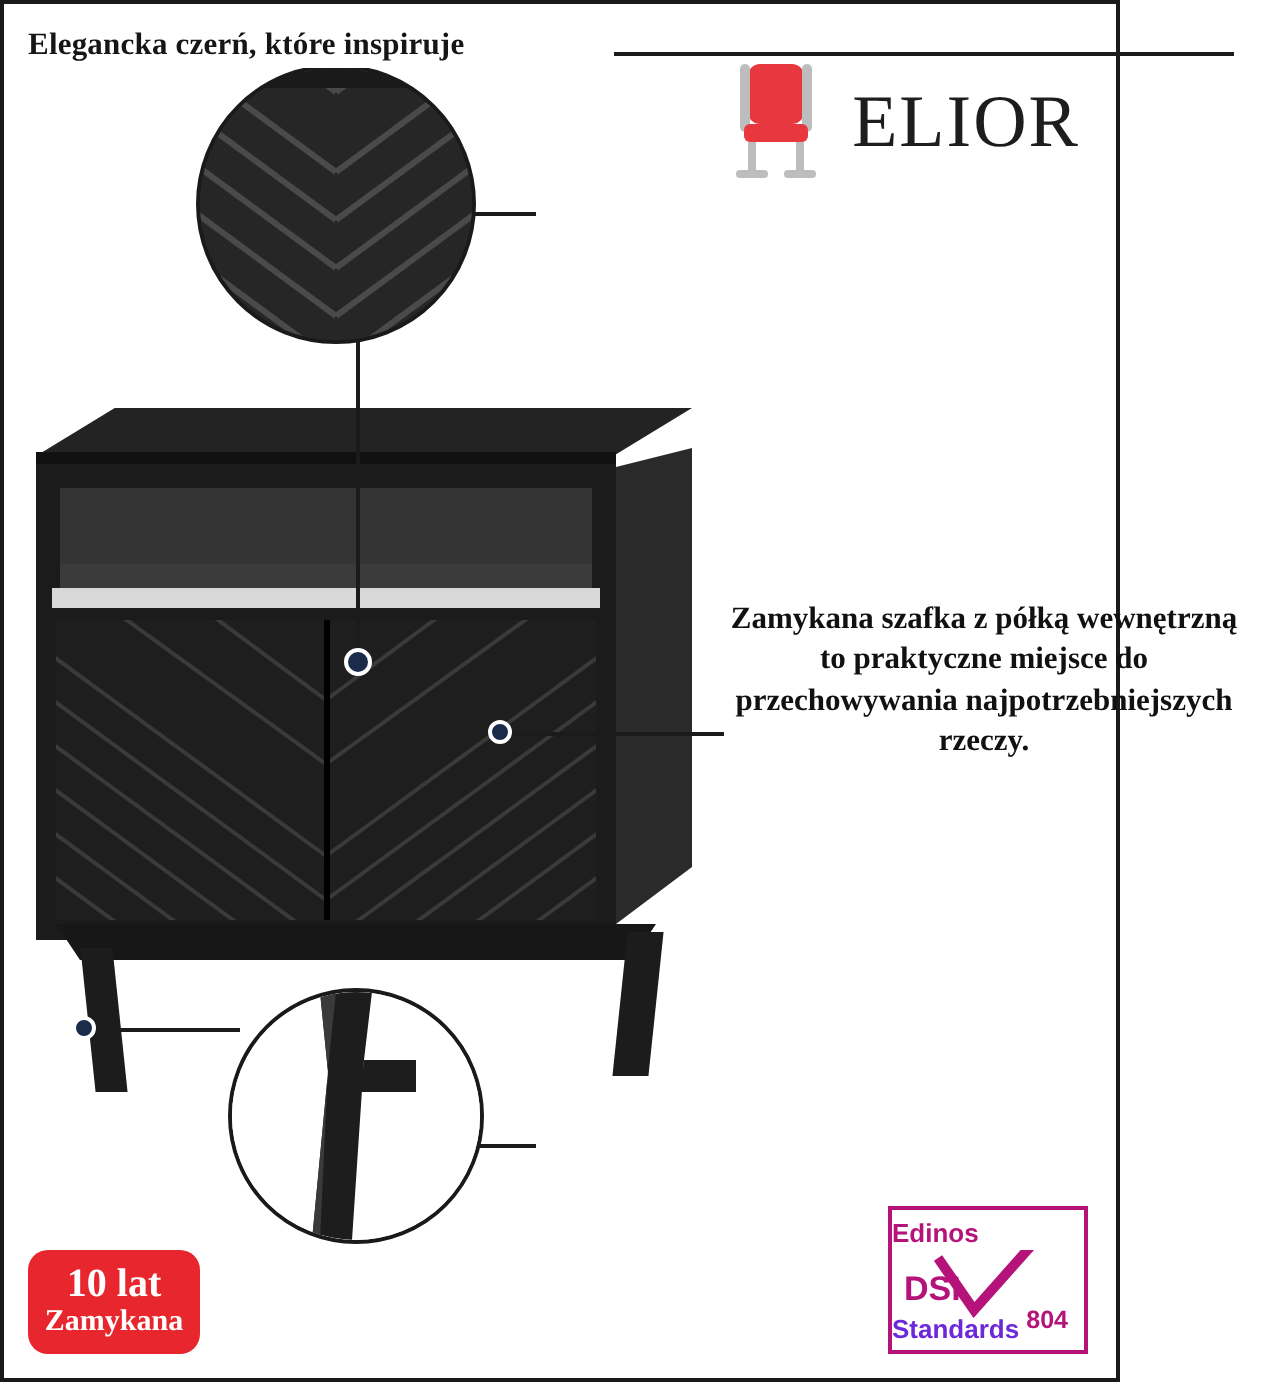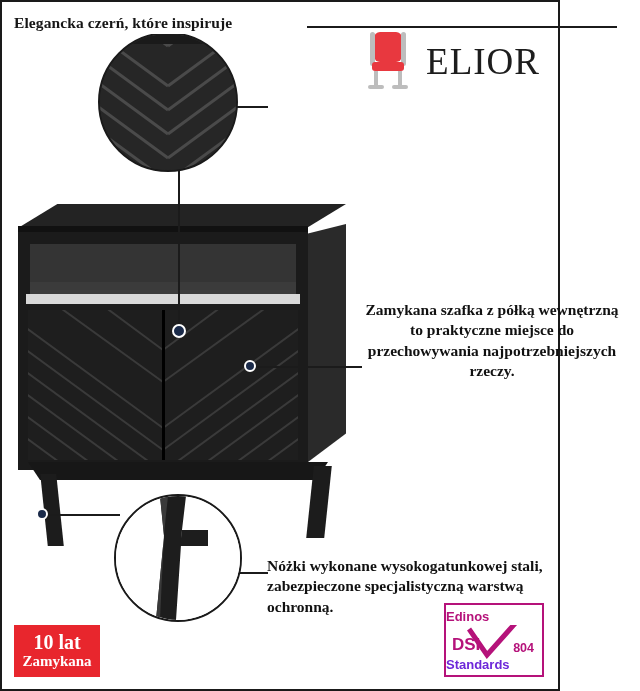--- a/index.html
+++ b/index.html
@@ -248,20 +248,21 @@
     background: #e8262d;
     color: #ffffff;
     display: flex;
     flex-direction: column;
     align-items: center;
     justify-content: center;
     font-family: "Liberation Serif", serif;
     font-weight: bold;
     line-height: 1.06;
     z-index: 30;
+    border-radius: 10px;
   }
   .badge-warranty .yrs { font-size: 20px; }
   .badge-warranty .sub { font-size: 15px; }
 
   .badge-edinos {
     position: absolute;
     right: 14px;
     bottom: 12px;
     width: 100px;
     height: 74px;
@@ -288,21 +289,21 @@
     position: absolute;
     left: 6px;
     bottom: 20px;
     font-size: 17px;
     font-weight: bold;
     color: #b5127a;
   }
   .edinos-804 {
     position: absolute;
     right: 8px;
-    bottom: 20px;
+    bottom: 8px;
     font-size: 12.5px;
     font-weight: bold;
     color: #b5127a;
   }
   .edinos-std {
     position: absolute;
     left: 0; right: 0; bottom: 3px;
     text-align: left;
     font-size: 13px;
     font-weight: bold;
@@ -414,21 +415,20 @@
       <path d="M44 0 L52 0 L48 38 L44 124 L40 124 L48 40 Z" fill="#3a3a3a"></path>
       <path d="M66 34 L92 34 L92 50 L64 50 Z" fill="#1d1d1d"></path>
     </svg>
   </div>
 
   <div class="dot" style="left:170px; top:322px;"></div>
   <div class="dot small" style="left:242px; top:358px;"></div>
   <div class="dot small" style="left:34px; top:506px;"></div>
 
   <div class="callout-text text-2">Zamykana szafka z półką wewnętrzną to praktyczne miejsce do przechowywania najpotrzebniejszych rzeczy.</div>
-  <div class="callout-text text-3">Nóżki wykonane wysokogatunkowej stali, zabezpieczone specjalistyczną warstwą ochronną.</div>
 
   <div class="badge-warranty">
     <div class="yrs">10 lat</div>
     <div class="sub">Zamykana</div>
   </div>
 
   <div class="badge-edinos">
     <div class="edinos-top">Edinos</div>
     <div class="edinos-check">
       <svg width="54" height="34" viewBox="0 0 54 34" xmlns="http://www.w3.org/2000/svg">

